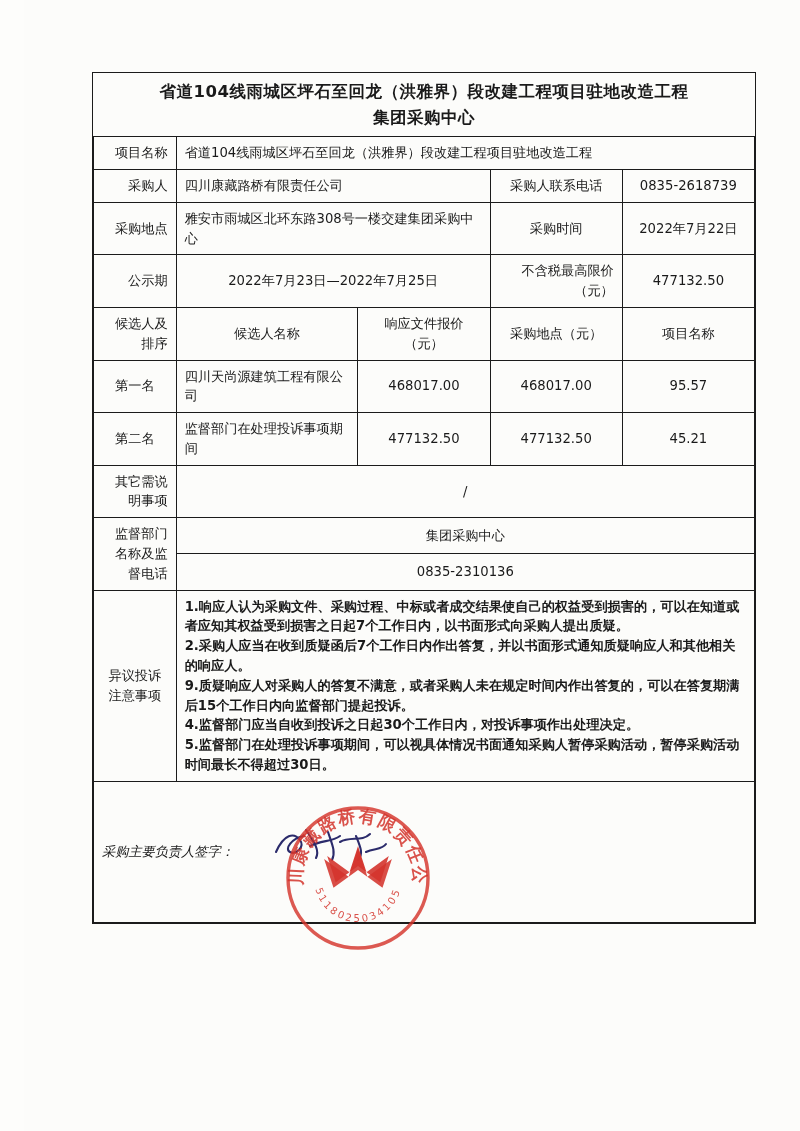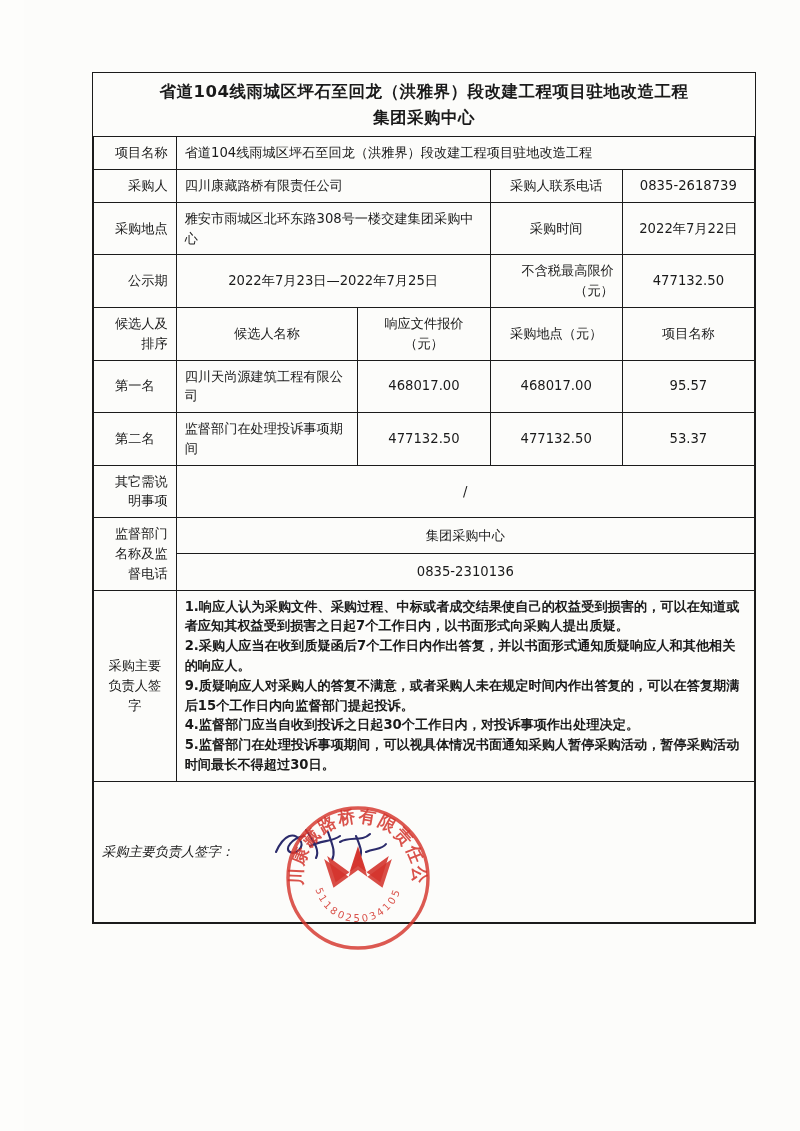--- a/index.html
+++ b/index.html
@@ -172,38 +172,38 @@
         <td class="ctr">468017.00</td>
         <td class="ctr">468017.00</td>
         <td class="ctr">95.57</td>
       </tr>
 
       <tr>
         <td class="ctr">第二名</td>
         <td class="left">监督部门在处理投诉事项期间</td>
         <td class="ctr">477132.50</td>
         <td class="ctr">477132.50</td>
-        <td class="ctr">53.37</td>
+        <td class="ctr">45.21</td>
       </tr>
 
       <tr>
         <td class="lbl-wrap">其它需说明事项</td>
         <td class="ctr" colspan="4">/</td>
       </tr>
 
       <tr>
         <td class="lbl-wrap" rowspan="2">监督部门名称及监督电话</td>
         <td class="ctr" colspan="4">集团采购中心</td>
       </tr>
       <tr>
         <td class="ctr" colspan="4">0835-2310136</td>
       </tr>
 
       <tr>
-        <td class="notes-label">采购主要负责人签字</td>
+        <td class="notes-label">异议投诉注意事项</td>
         <td class="notes-body" colspan="4">
           <p>1.响应人认为采购文件、采购过程、中标或者成交结果使自己的权益受到损害的，可以在知道或者应知其权益受到损害之日起7个工作日内，以书面形式向采购人提出质疑。</p>
           <p>2.采购人应当在收到质疑函后7个工作日内作出答复，并以书面形式通知质疑响应人和其他相关的响应人。</p>
           <p>9.质疑响应人对采购人的答复不满意，或者采购人未在规定时间内作出答复的，可以在答复期满后15个工作日内向监督部门提起投诉。</p>
           <p>4.监督部门应当自收到投诉之日起30个工作日内，对投诉事项作出处理决定。</p>
           <p>5.监督部门在处理投诉事项期间，可以视具体情况书面通知采购人暂停采购活动，暂停采购活动时间最长不得超过30日。</p>
         </td>
       </tr>
 
       <tr class="sign-row">

